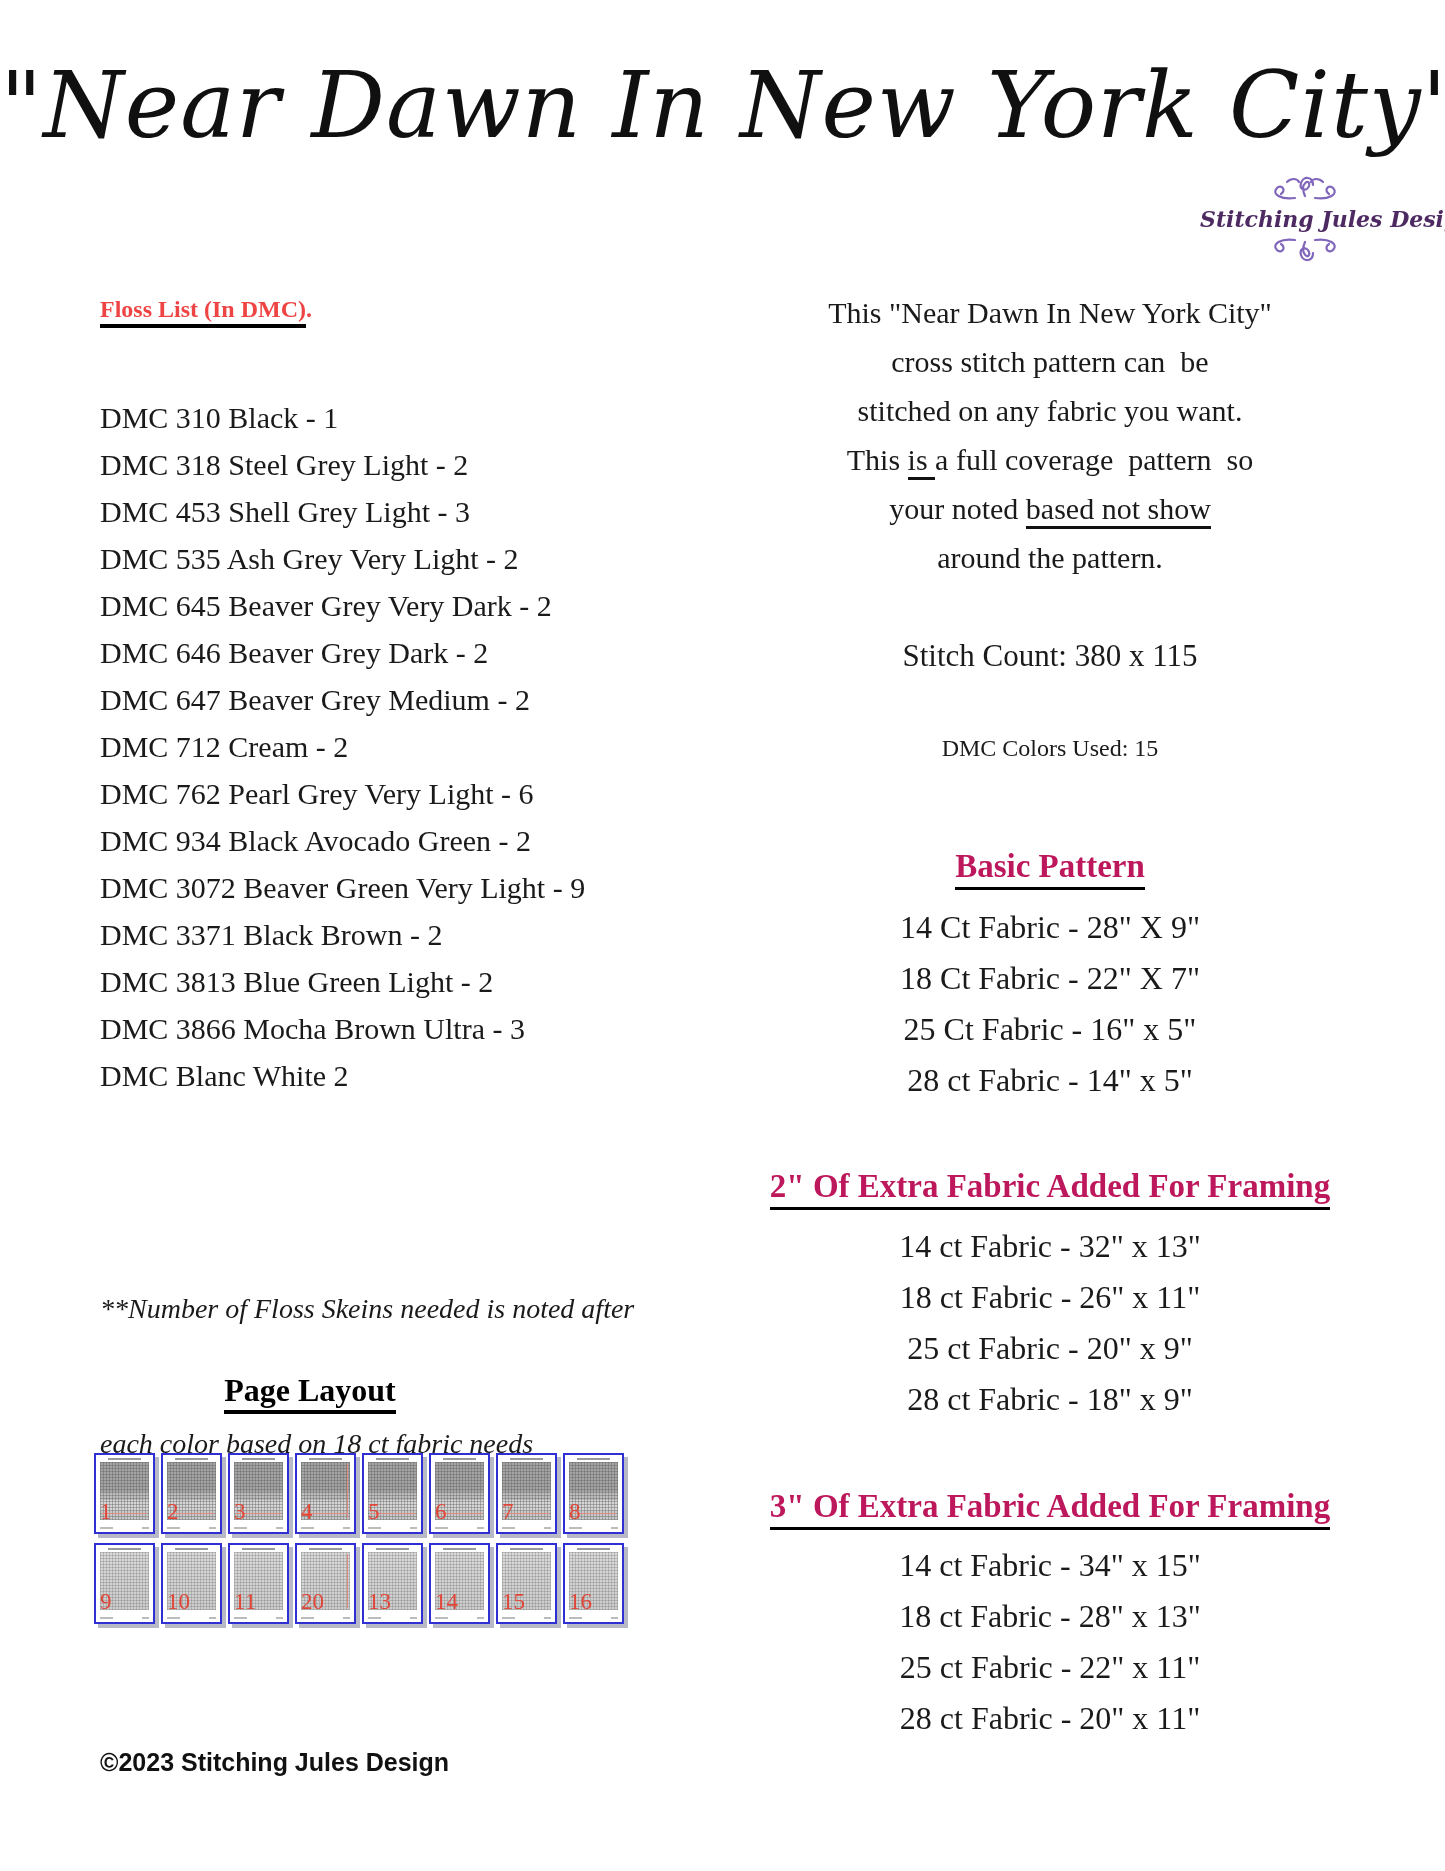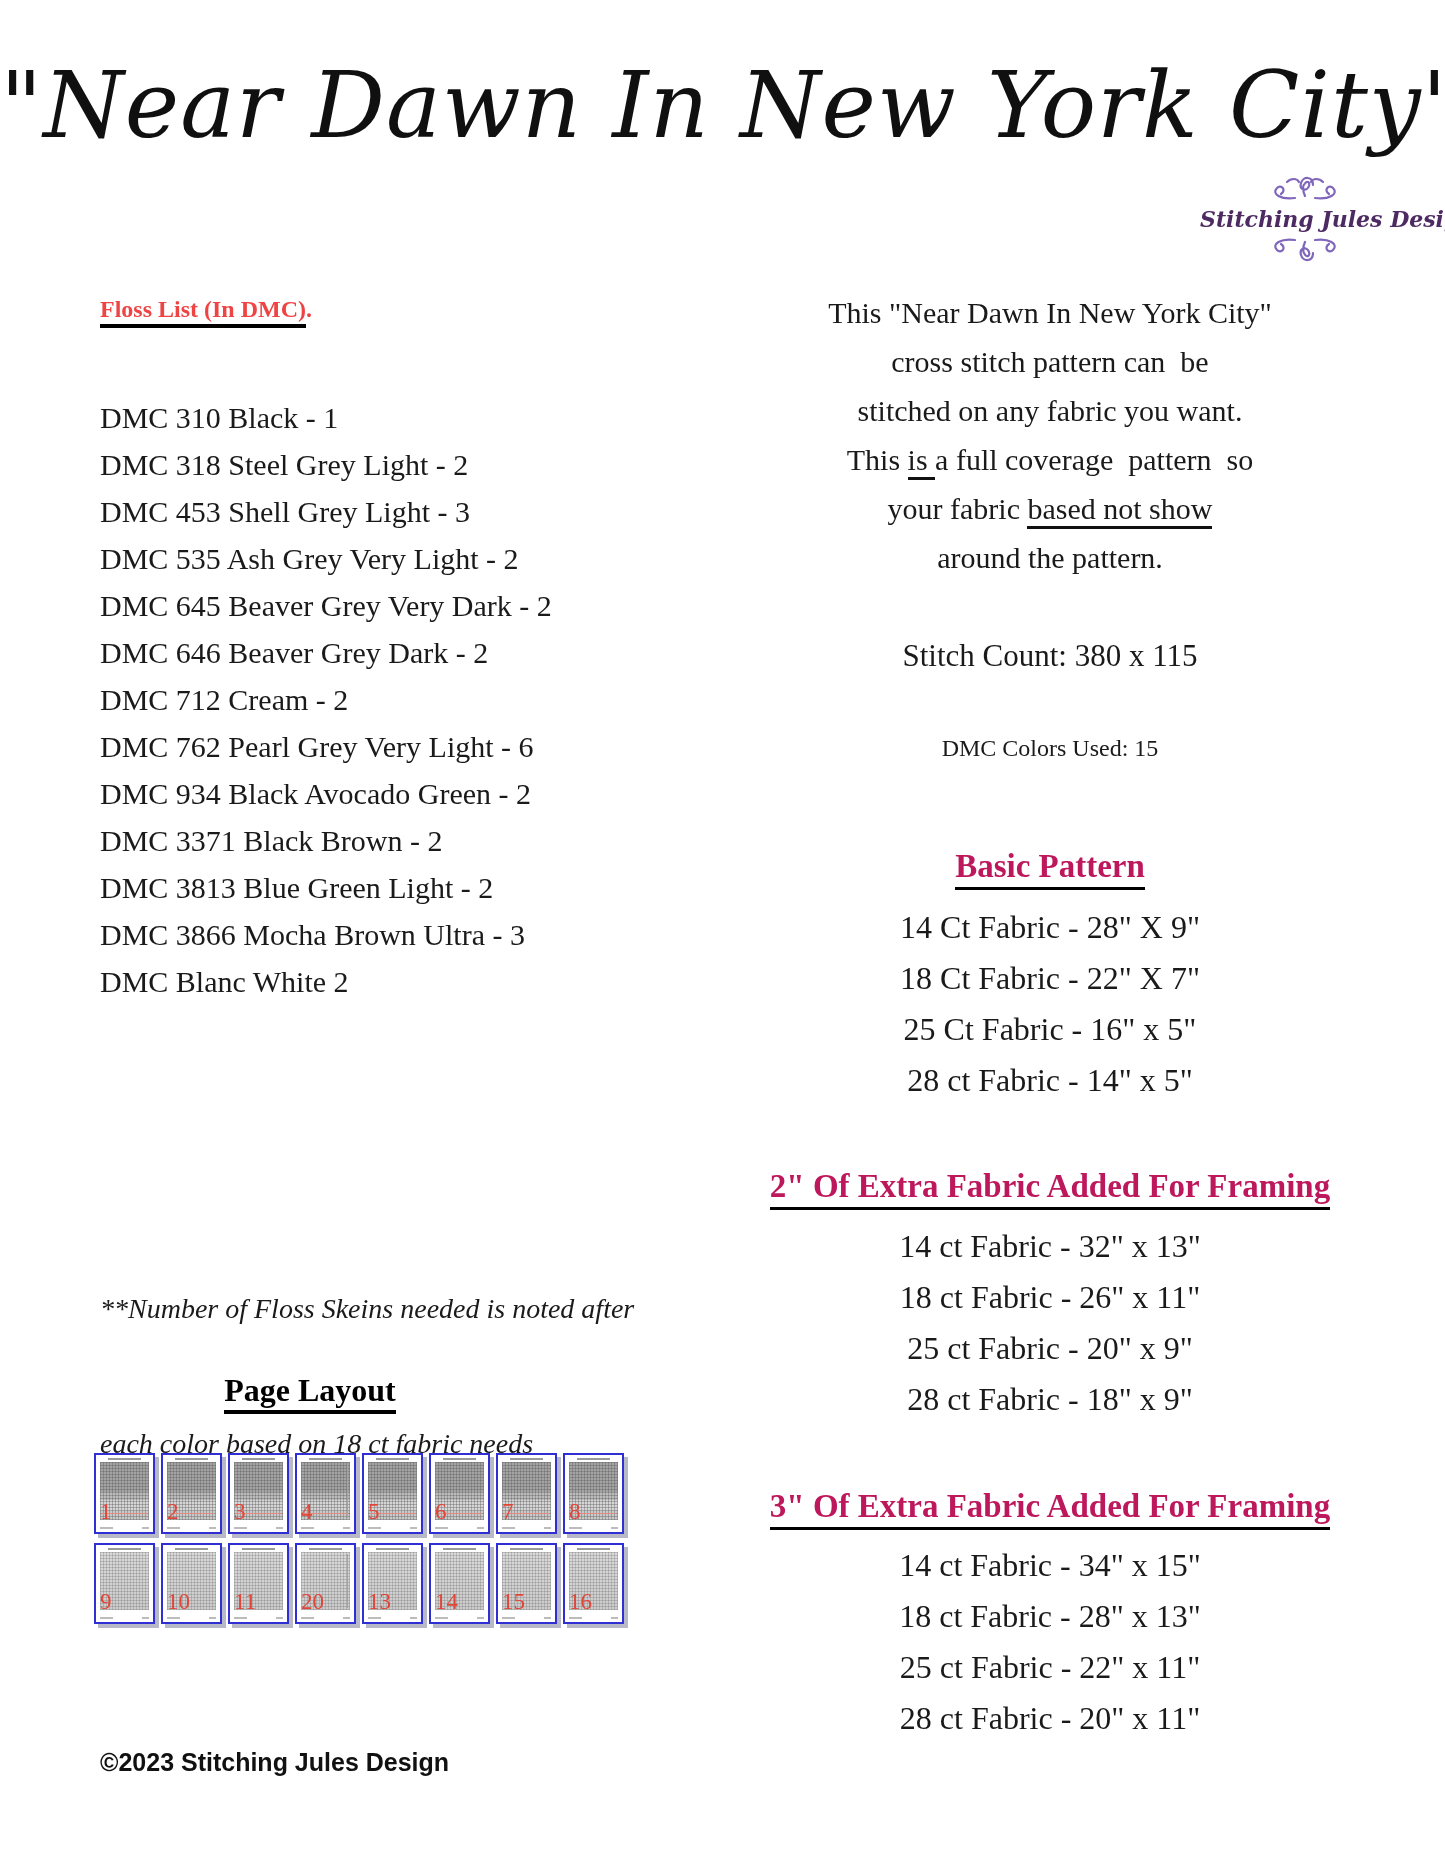--- a/index.html
+++ b/index.html
@@ -98,23 +98,25 @@
 
   <div class="floss-heading"><span class="h-underline">Floss List (In DMC)</span><span>.</span></div>
 
   <div class="floss-list">
     <div class="floss-item">DMC 310 Black - 1</div>
     <div class="floss-item">DMC 318 Steel Grey Light - 2</div>
     <div class="floss-item">DMC 453 Shell Grey Light - 3</div>
     <div class="floss-item">DMC 535 Ash Grey Very Light - 2</div>
     <div class="floss-item">DMC 645 Beaver Grey Very Dark - 2</div>
     <div class="floss-item">DMC 646 Beaver Grey Dark - 2</div>
+    <div class="floss-item">DMC 647 Beaver Grey Medium - 2</div>
     <div class="floss-item">DMC 712 Cream - 2</div>
     <div class="floss-item">DMC 762 Pearl Grey Very Light - 6</div>
     <div class="floss-item">DMC 934 Black Avocado Green - 2</div>
+    <div class="floss-item">DMC 3072 Beaver Green Very Light - 9</div>
     <div class="floss-item">DMC 3371 Black Brown - 2</div>
     <div class="floss-item">DMC 3813 Blue Green Light - 2</div>
     <div class="floss-item">DMC 3866 Mocha Brown Ultra - 3</div>
     <div class="floss-item">DMC Blanc White 2</div>
   </div>
 
   <div class="skein-note">
     <div>**Number of Floss Skeins needed is noted after</div>
     <div>each color based on 18 ct fabric needs</div>
   </div>
@@ -255,21 +257,21 @@
       </div>
   </div>
 
   <div class="copyright">©2023 Stitching Jules Design</div>
 
   <div class="rcol desc">
     <div class="desc-line">This "Near Dawn In New York City"</div>
     <div class="desc-line">cross stitch pattern can  be</div>
     <div class="desc-line">stitched on any fabric you want.</div>
     <div class="desc-line"><span>This </span><span class="u3">is </span><span>a full coverage  pattern  so</span></div>
-    <div class="desc-line"><span>your fabric </span><span class="u3">based not show</span></div>
+    <div class="desc-line"><span>your noted </span><span class="u3">based not show</span></div>
     <div class="desc-line">around the pattern.</div>
   </div>
 
   <div class="rcol stitch-count">Stitch Count: 380 x 115</div>
   <div class="rcol colors-used">DMC Colors Used: 15</div>
 
   <div class="rcol sec-head sec-basic-head"><span class="h-underline">Basic Pattern</span></div>
   <div class="rcol sec-basic-rows">
     <div class="fabric-row">14 Ct Fabric - 28" X 9"</div>
     <div class="fabric-row">18 Ct Fabric - 22" X 7"</div>

